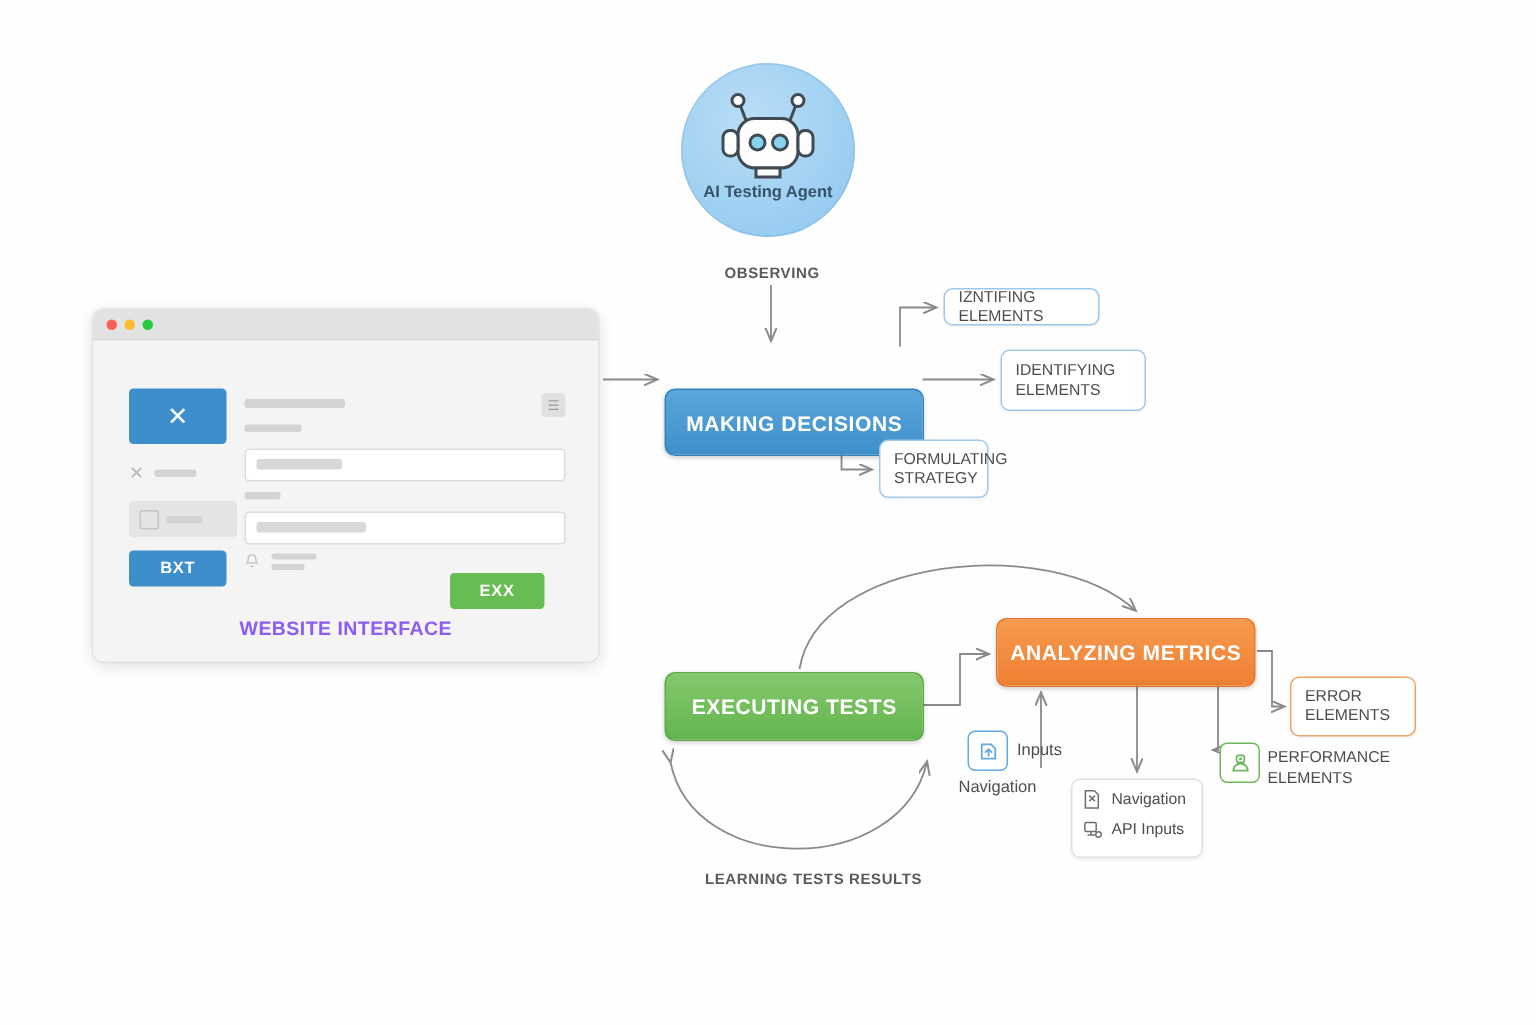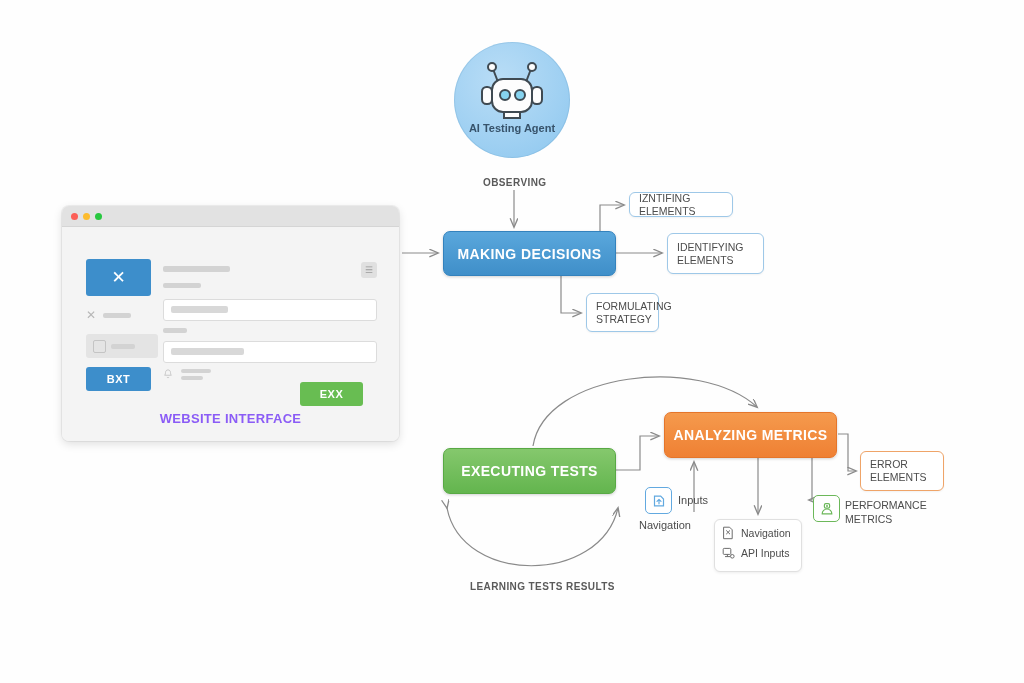--- a/index.html
+++ b/index.html
@@ -163,21 +163,21 @@
   .node {
     position: absolute;
     border-radius: 7px;
     display: flex; align-items: center; justify-content: center;
     color: #fff;
     font-size: 14px; font-weight: 700;
     letter-spacing: .4px;
     box-shadow: 0 1px 3px rgba(0,0,0,.18);
     text-align: center;
   }
-  .node.blue   { background: linear-gradient(#5aa7dc, #3f8fc9); border: 1px solid #3382bd; }
+  .node.blue   { background: linear-gradient(#5aa7dc, #3f8fc9); border: 1px solid #3382bd; margin-top: 28px; }
   .node.green  { background: linear-gradient(#85c86d, #63b54e); border: 1px solid #58a944; }
   .node.orange { background: linear-gradient(#f59a4d, #ef8033); border: 1px solid #e5752a; }
 
   #node-making    { left: 443px; top: 231px; width: 171px; height: 43px; }
   #node-executing { left: 443px; top: 448px; width: 171px; height: 44px; }
   #node-analyzing { left: 664px; top: 412px; width: 171px; height: 44px; }
 
   
   .subbox {
     position: absolute;
@@ -385,21 +385,21 @@
   <div class="flabel" id="lbl-inputs">Inputs</div>
   <div class="flabel" id="lbl-navigation-left">Navigation</div>
 
   <div class="icon-chip" id="chip-perf">
     <svg width="14" height="14" viewBox="0 0 14 14">
       <path d="M2.2 11.8a4.8 4.8 0 0 1 9.6 0z" fill="none" stroke="#6cb85a" stroke-width="1.2"></path>
       <rect x="4.4" y="1.6" width="5.2" height="4.6" rx="1.4" fill="none" stroke="#6cb85a" stroke-width="1.2"></rect>
       <circle cx="7" cy="3.9" r="1" fill="#6cb85a"></circle>
     </svg>
   </div>
-  <div class="flabel" id="lbl-perf">PERFORMANCE METRICS</div>
+  <div class="flabel" id="lbl-perf">PERFORMANCE ELEMENTS</div>
 
   <div class="list-card">
     <div class="list-row">
       <svg width="13" height="14" viewBox="0 0 13 14">
         <path d="M1.6 1.2h6l2.6 2.6v8.9h-8.6z" fill="none" stroke="#6d6d6d" stroke-width="1"></path>
         <path d="M4.2 4.4l3.8 3.8M8 4.4L4.2 8.2" fill="none" stroke="#6d6d6d" stroke-width="1"></path>
       </svg>
       <span>Navigation</span>
     </div>
     <div class="list-row">

